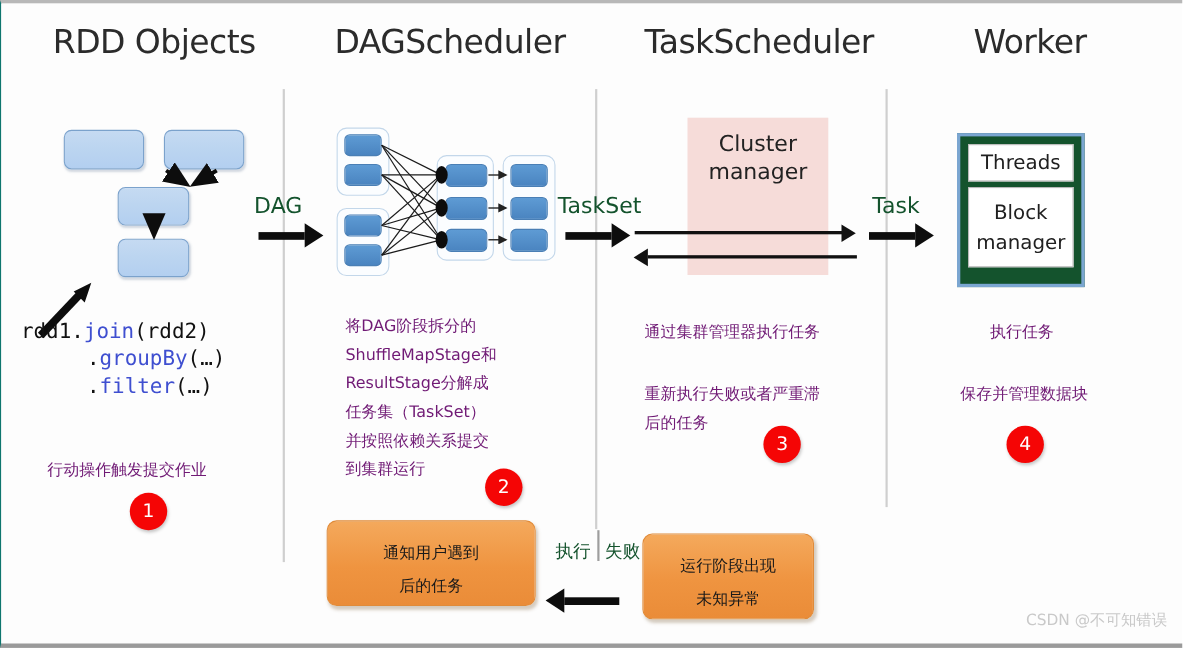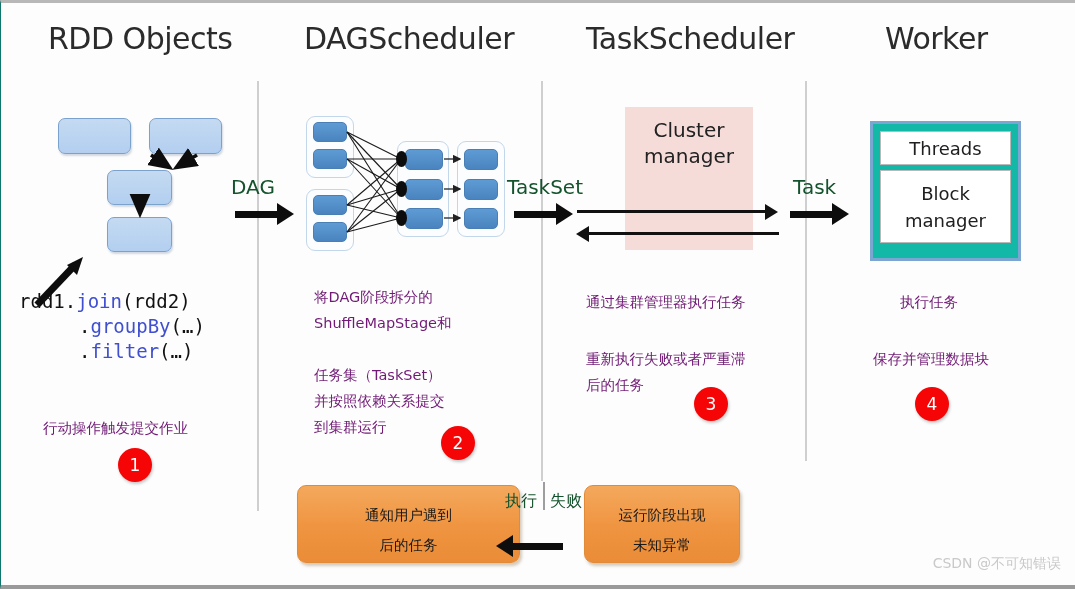--- a/index.html
+++ b/index.html
@@ -144,23 +144,23 @@
     border-top: 8px solid transparent;
     border-bottom: 8px solid transparent;
     border-left: 13px solid #111;
   }
   .thin-head.left { border-left: none; border-right: 13px solid #111; }
 
   
   #worker-box {
     position: absolute;
     left: 869px; top: 118px;
-    width: 151px; height: 140px;
+    width: 116px; height: 140px;
     border: 3px solid #7ba6d1;
-    background: #14b8a6;
+    background: #14532d;
     padding: 7px;
   }
   .worker-inner {
     border: 1px solid #b9b9b9;
     background: #ffffff;
     text-align: center;
     font-size: 18px;
     color: #202020;
     font-family: "DejaVu Sans", sans-serif;
   }
@@ -175,21 +175,21 @@
     background: linear-gradient(to bottom, #f4a95c 0%, #ef9440 55%, #ea8c38 100%);
     border: 1px solid #e08b39;
     box-shadow: 2px 3px 3px rgba(120,90,50,0.3);
     text-align: center;
     color: #1a1a1a;
     font-size: 14.5px;
     line-height: 30px;
     padding-top: 14px;
     font-family: "DejaVu Sans", sans-serif;
   }
-  #orange-left  { left: 296px; top: 482px; width: 223px; height: 78px; }
+  #orange-left  { left: 296px; top: 470px; width: 190px; height: 78px; }
   #orange-right { left: 583px; top: 482px; width: 156px; height: 78px; }
 
   
   #dag-graph { position: absolute; left: 300px; top: 108px; width: 200px; height: 152px; }
   .stage-wrap {
     position: absolute;
     border: 1px solid #c3d7ea;
     border-radius: 9px;
     background: #fbfdff;
   }
@@ -318,20 +318,21 @@
       </defs>
     </svg>
 
     <div class="dag-dot" style="left:95px; top:40px;"></div>
     <div class="dag-dot" style="left:95px; top:70px;"></div>
     <div class="dag-dot" style="left:95px; top:99px;"></div>
   </div>
 
   <div class="cn" style="left:313px; top:281px;">将DAG阶段拆分的</div>
   <div class="cn" style="left:313px; top:307px;">ShuffleMapStage和</div>
+  <div class="cn" style="left:313px; top:333px;">ResultStage分解成</div>
   <div class="cn" style="left:313px; top:359px;">任务集（TaskSet）</div>
   <div class="cn" style="left:313px; top:385px;">并按照依赖关系提交</div>
   <div class="cn" style="left:313px; top:411px;">到集群运行</div>
   <div class="badge" style="left:440px; top:423px;">2</div>
 
   <div class="flow-label" style="left:506px; top:172px;">TaskSet</div>
   <div class="blk-arrow-line" style="left:513px; top:208px; width:42px;"></div>
   <div class="blk-arrow-head" style="left:555px; top:200px;"></div>
 
   <div id="cluster-manager">

